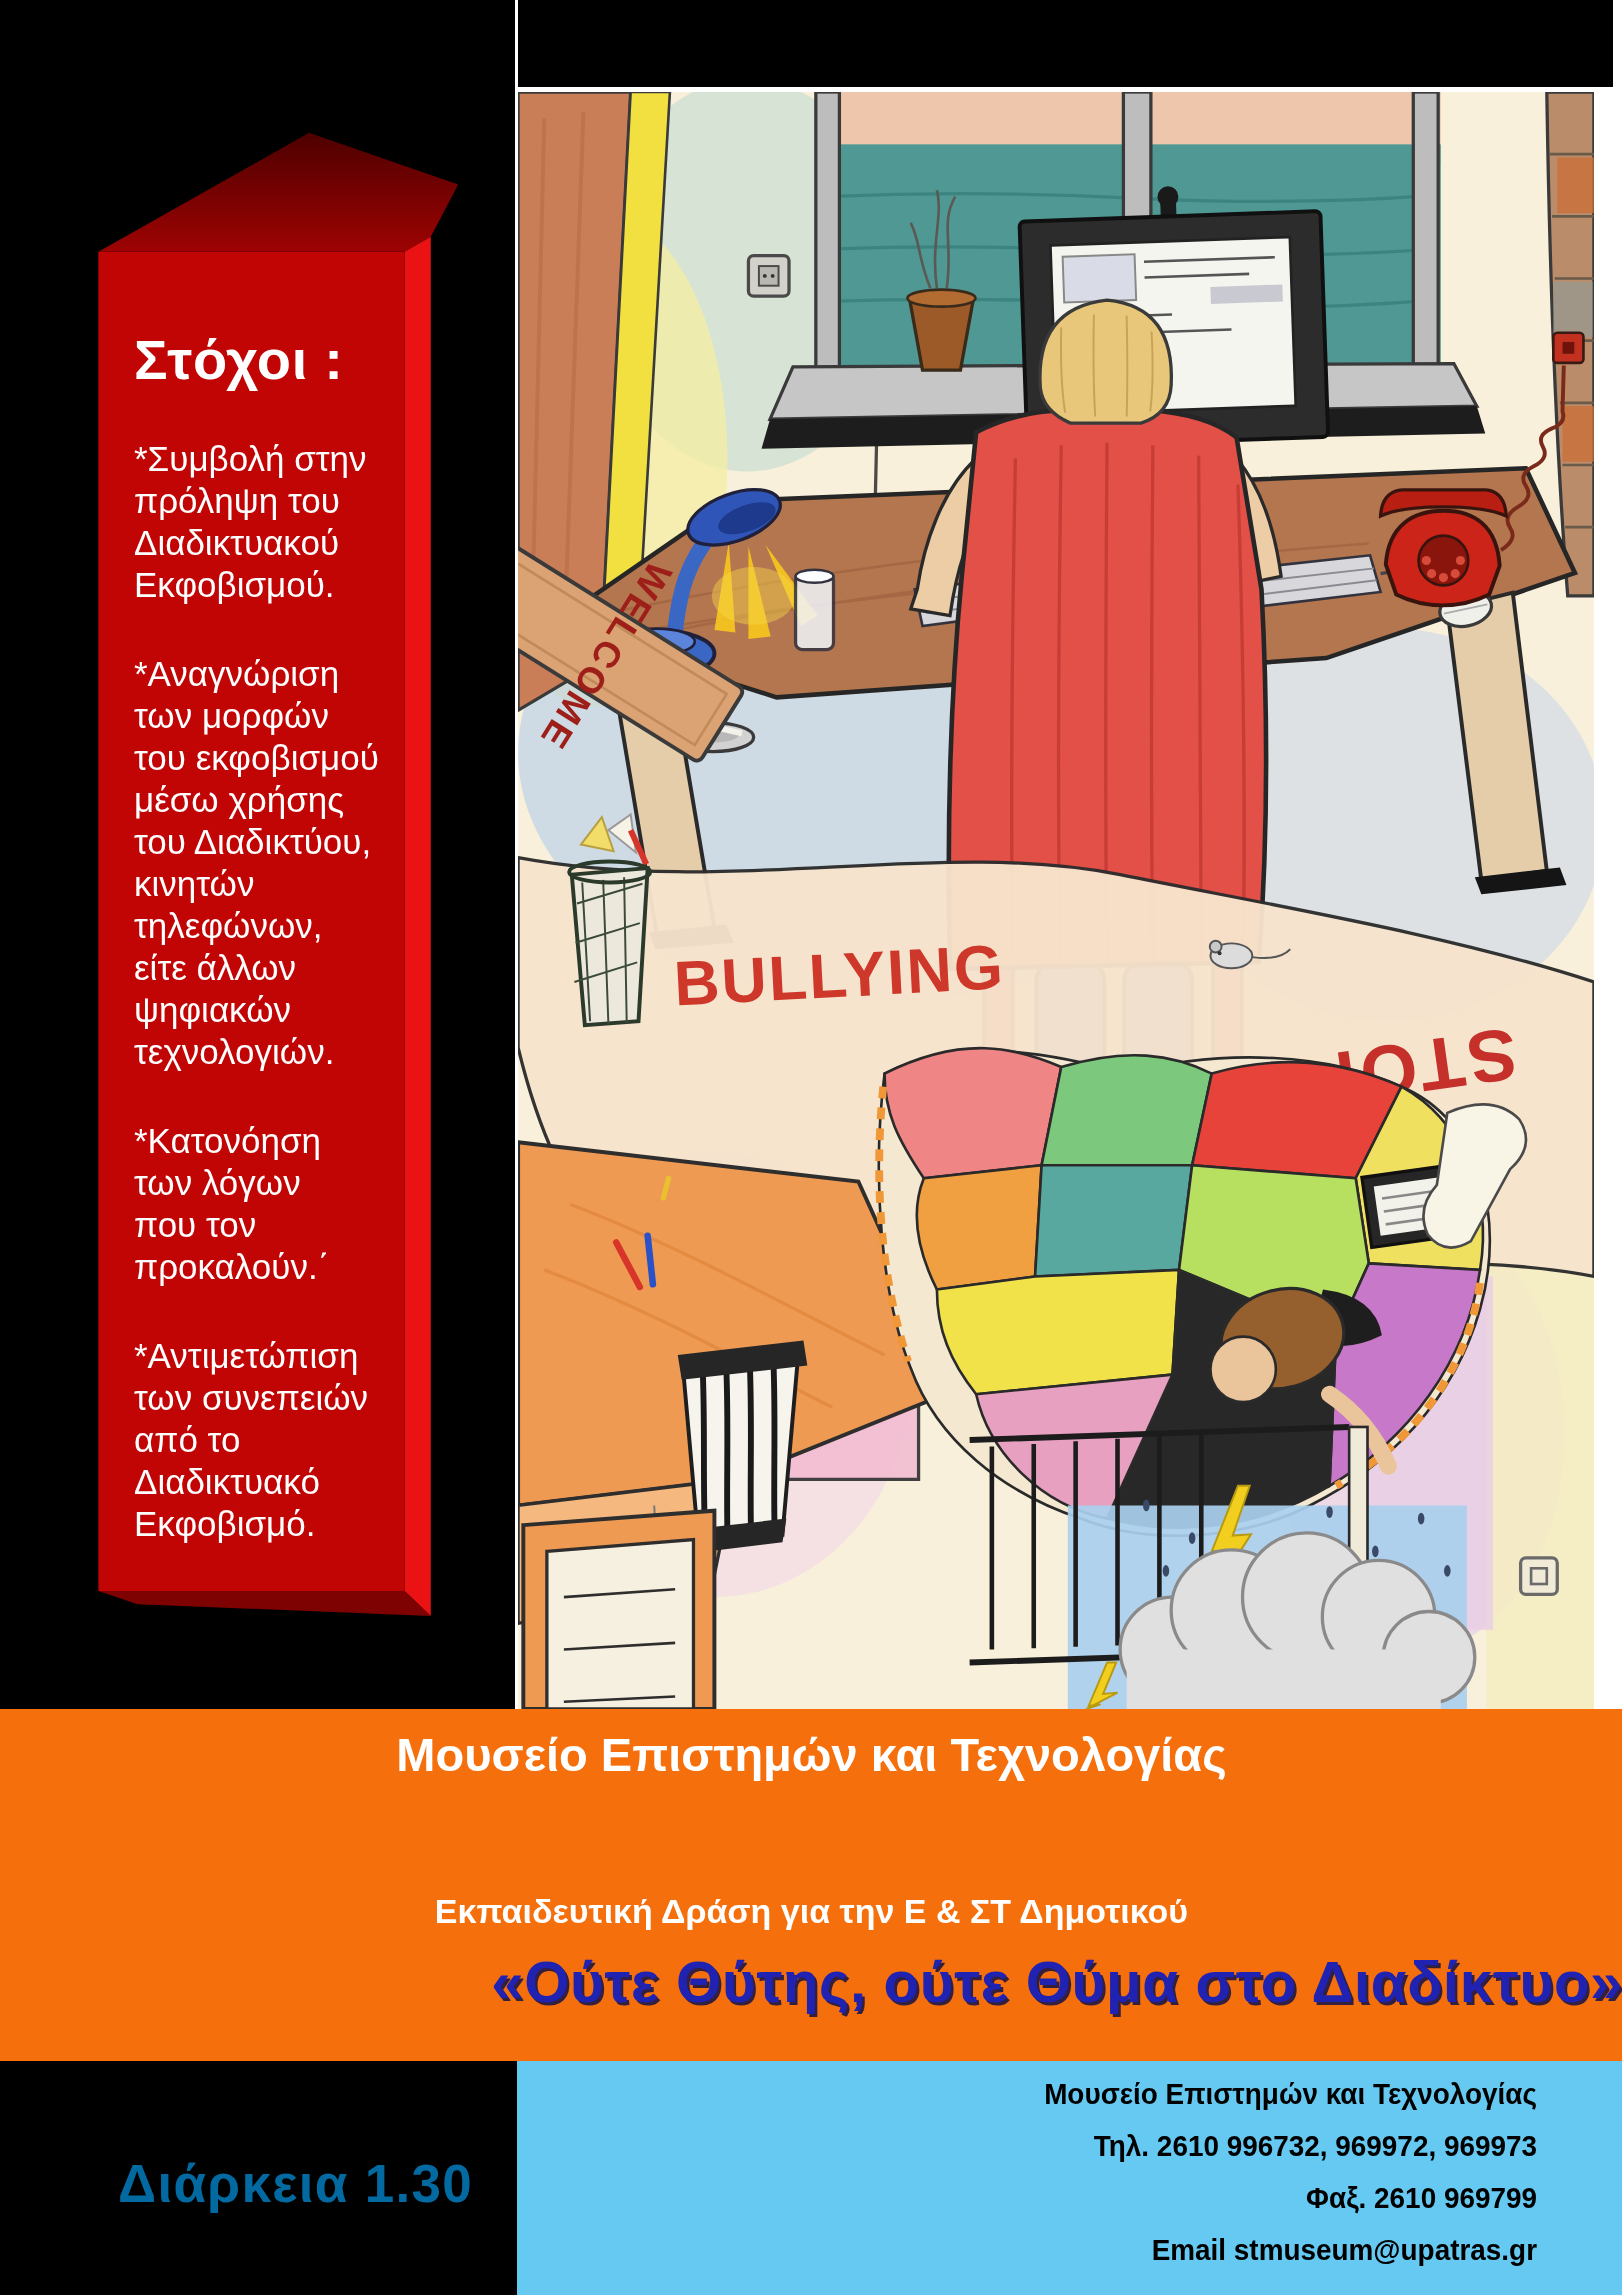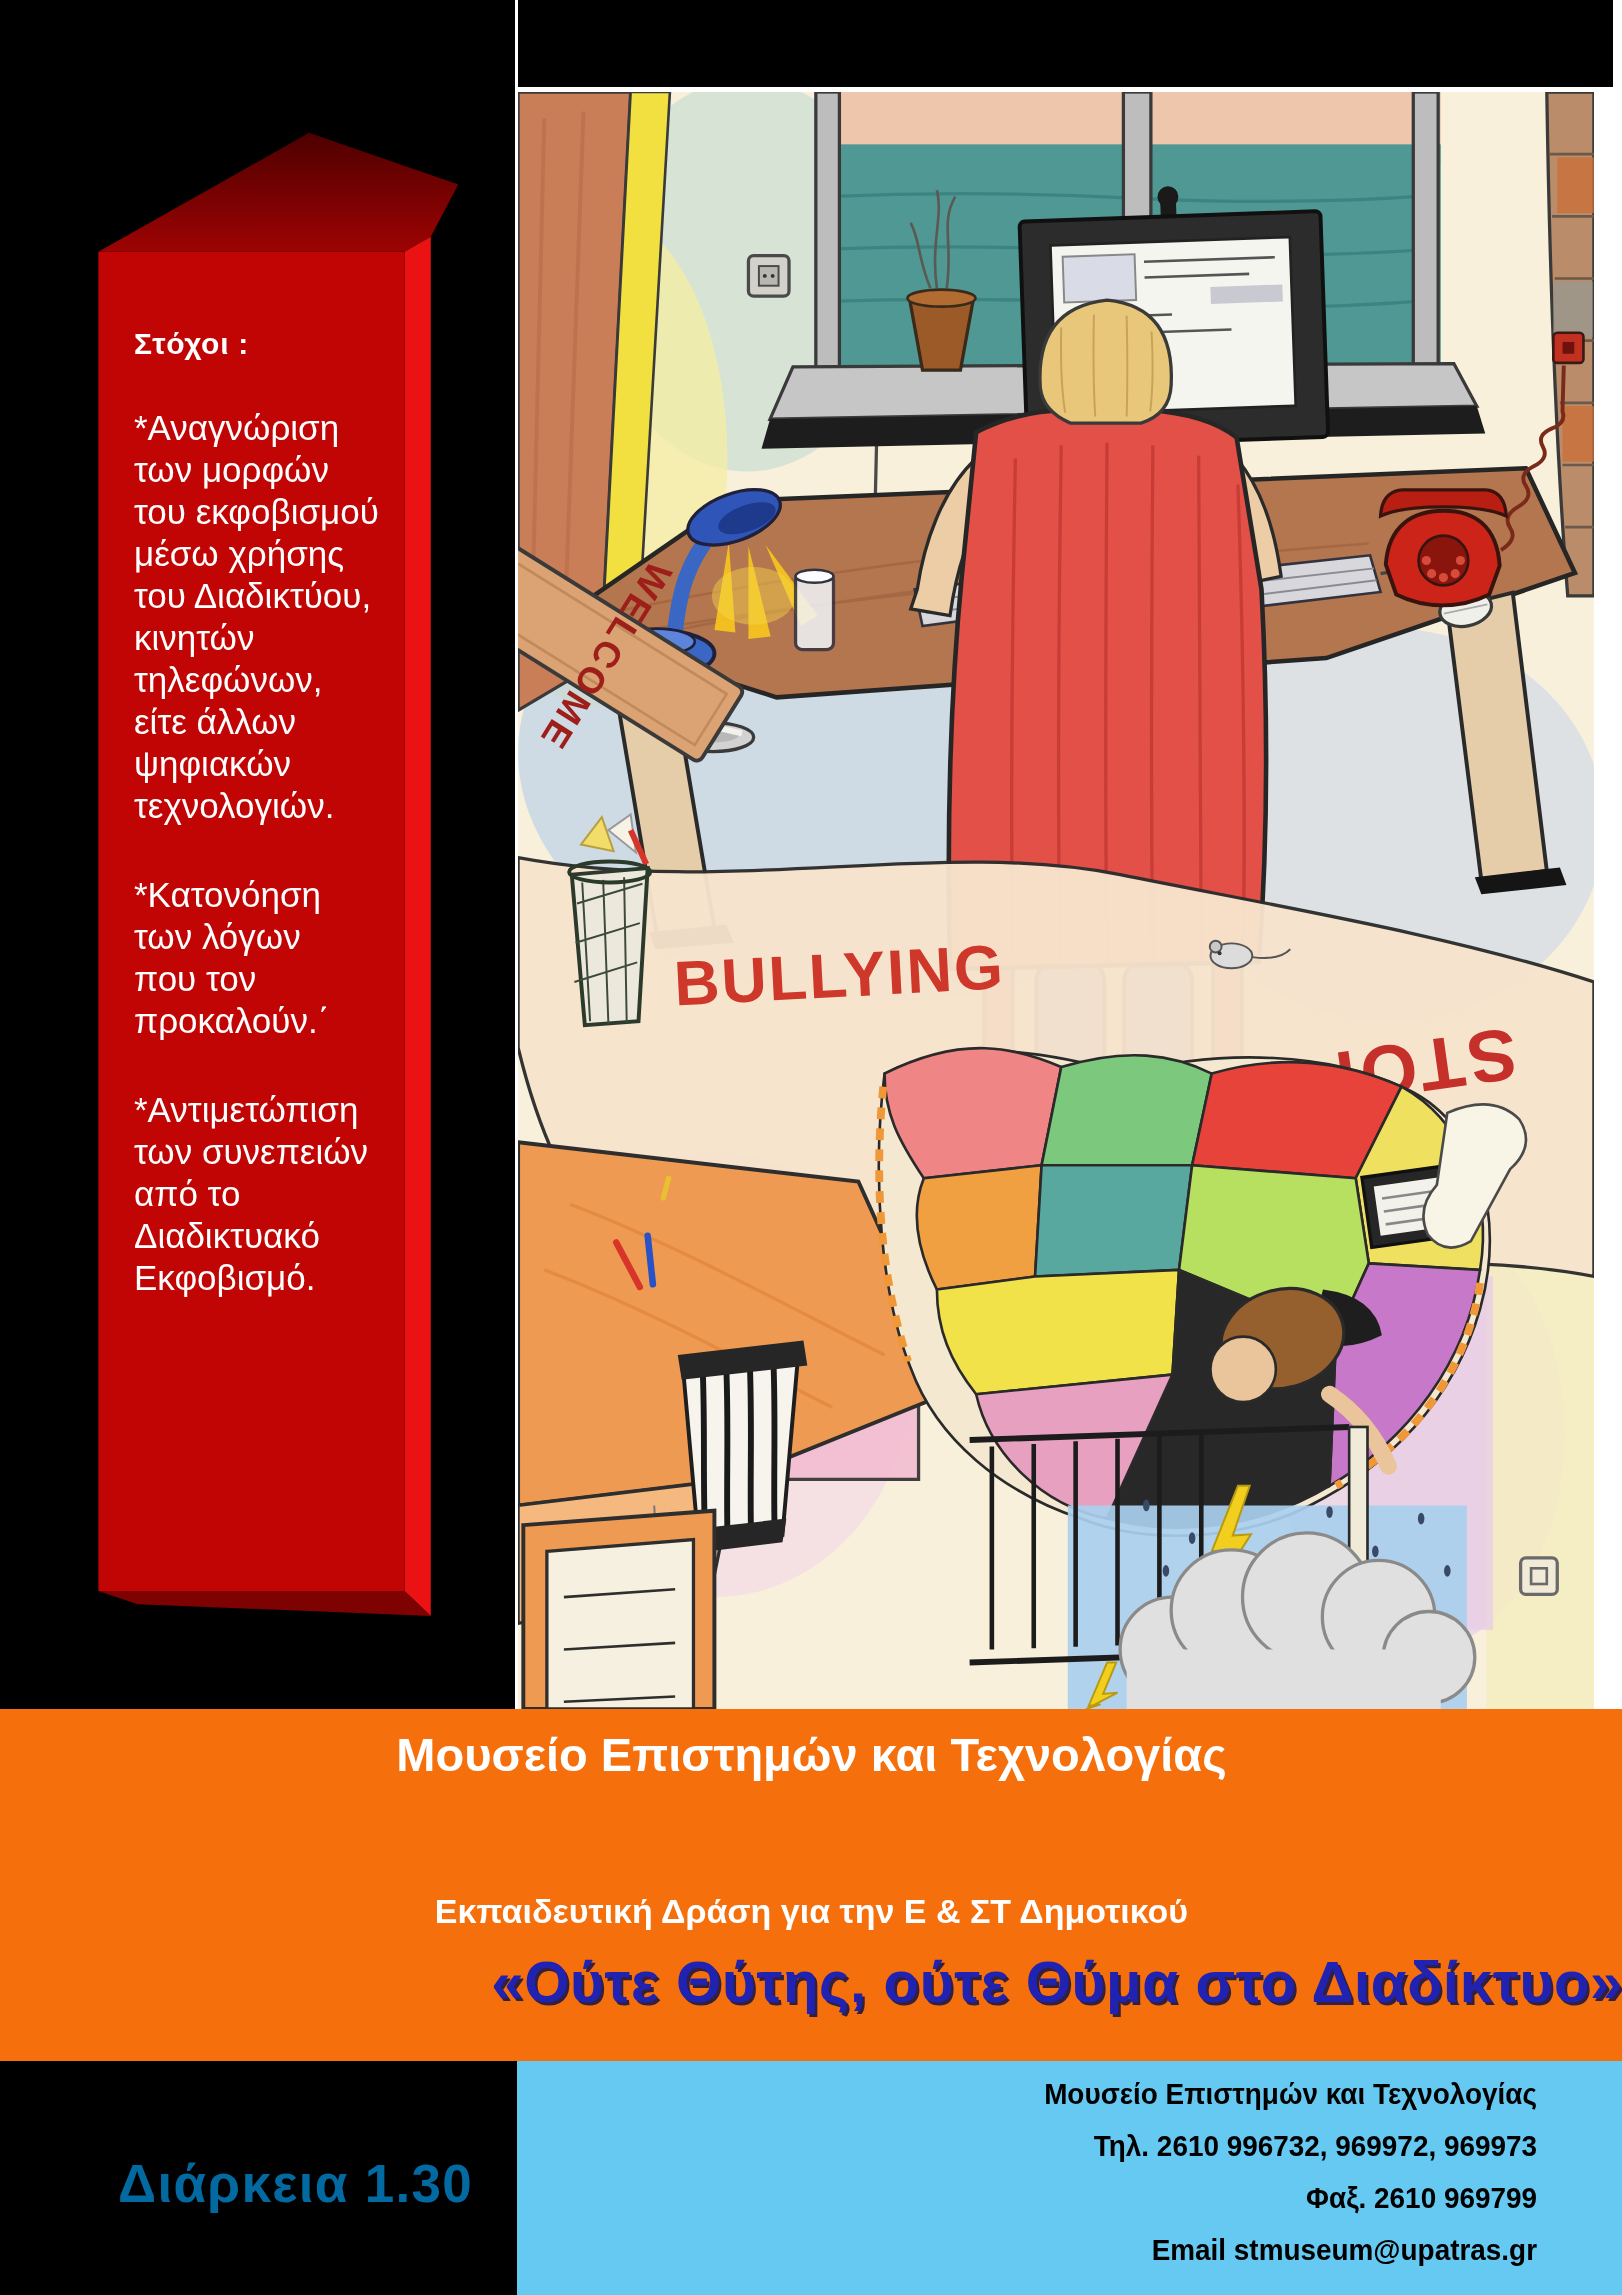--- a/index.html
+++ b/index.html
@@ -3,21 +3,21 @@
 <meta charset="utf-8">
 <style>
   html,body{margin:0;padding:0;background:#000;}
   .page{position:relative;width:1623px;height:2295px;background:#000;overflow:hidden;
         font-family:"Liberation Sans","DejaVu Sans",sans-serif;}
   svg text{font-family:"Liberation Sans","DejaVu Sans",sans-serif;}
 
   
   #goalsbox-svg{position:absolute;left:0;top:0;width:1623px;height:2295px;pointer-events:none;}
   .goals-text{position:absolute;left:134px;top:327px;width:275px;color:#fff;}
-  .goals-heading{font-size:30px;font-weight:bold;margin:0 0 46px 0;letter-spacing:0.7px;}
+  .goals-heading{font-size:56px;font-weight:bold;margin:0 0 46px 0;letter-spacing:0.7px;}
   .goal-item{font-size:35px;line-height:42px;white-space:pre-line;margin:0 0 47px 0;}
 
   
   .photo-panel{position:absolute;left:515px;top:0;width:1108px;height:1709px;background:#fff;}
   .photo-topbar{position:absolute;left:2.6px;top:0;width:1095px;height:87px;background:#000;}
   .drawing-svg{position:absolute;left:2.6px;top:92px;width:1076px;height:1617px;}
 
   
   .orange-band{position:absolute;left:0;top:1709px;width:1623px;height:353px;background:#F56F0C;}
   .band-line{position:absolute;left:0;width:1623px;text-align:center;color:#fff;}
@@ -48,20 +48,24 @@
       </linearGradient>
     </defs>
     <polygon points="150,385 472,203 700,282 658,362 618,385" fill="url(#topface)"></polygon>
     <polygon points="618,385 658,362 658,2470 618,2432" fill="#EA1212"></polygon>
     <rect x="150" y="385" width="468" height="2047" fill="#C10505"></rect>
     <polygon points="150,2432 618,2432 658,2470 210,2452" fill="#7E0202"></polygon>
   </svg>
 
   <div class="goals-text">
     <p class="goals-heading">Στόχοι :</p>
+    <p class="goal-item">*Συμβολή στην
+πρόληψη του
+Διαδικτυακού
+Εκφοβισμού.</p>
     <p class="goal-item">*Αναγνώριση
 των μορφών
 του εκφοβισμού
 μέσω  χρήσης
 του  Διαδικτύου,
 κινητών
 τηλεφώνων,
 είτε άλλων
 ψηφιακών
 τεχνολογιών.</p>

